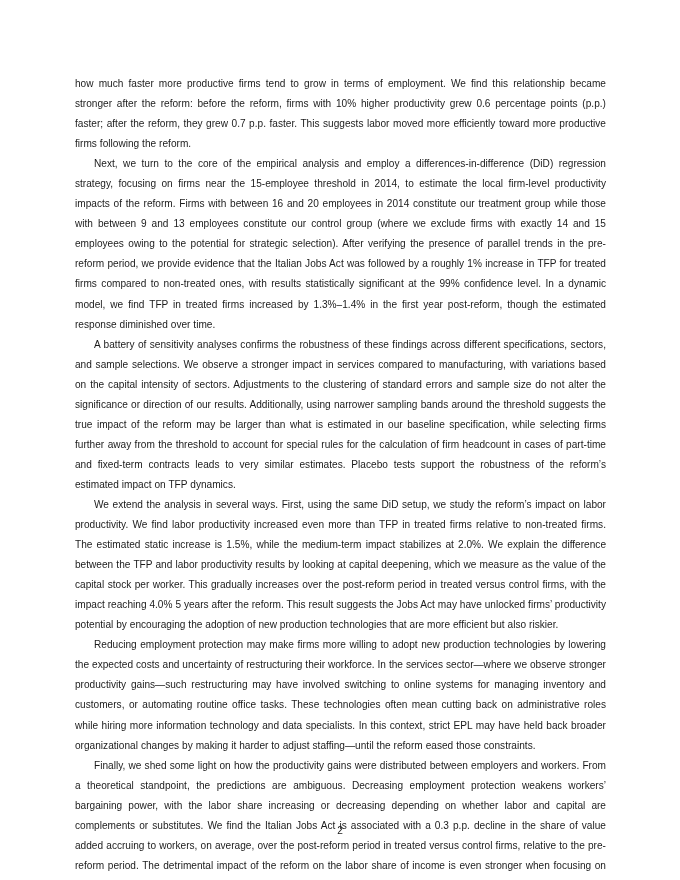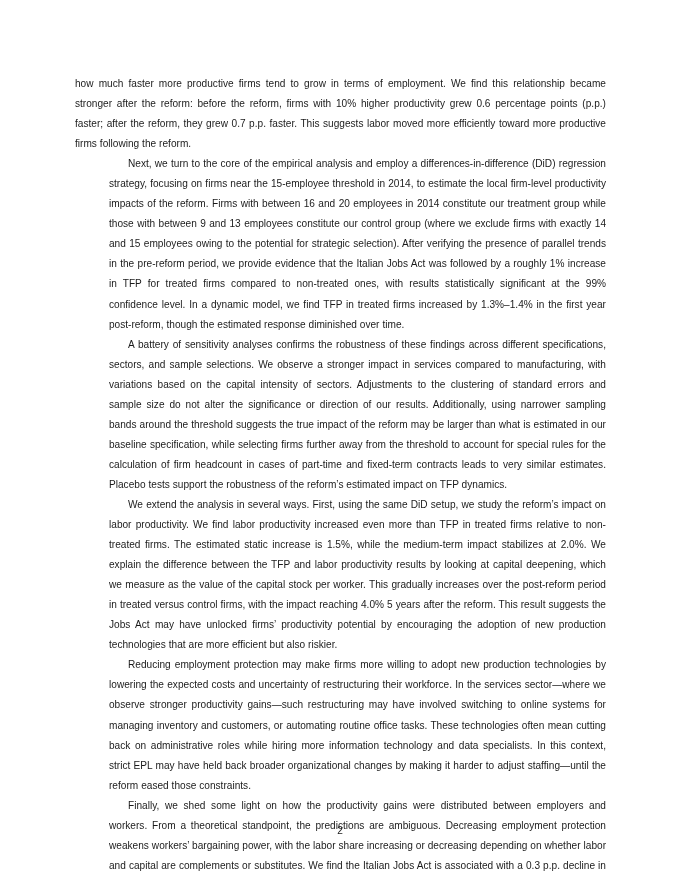--- a/index.html
+++ b/index.html
@@ -36,21 +36,20 @@
     line-height: 20.05px;
     text-align: justify;
     text-justify: inter-word;
     letter-spacing: 0.01px;
     color: #1b1b1b;
     word-spacing: 0.1px;
     hyphens: none;
   }
   .para.indent {
     text-indent: 19px;
-    margin-left: 34px;
   }
   .para + .para {
     margin-top: 0;
   }
   .page-footer {
     position: absolute;
     left: 0;
     top: 820px;
     width: 680px;
     text-align: center;

